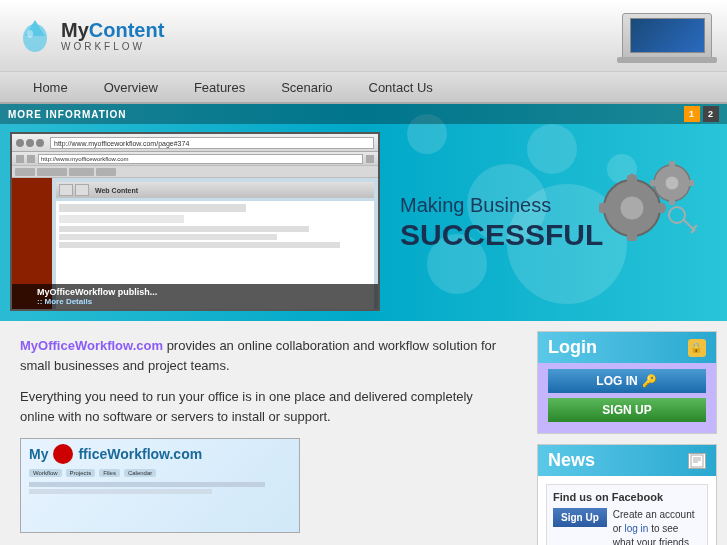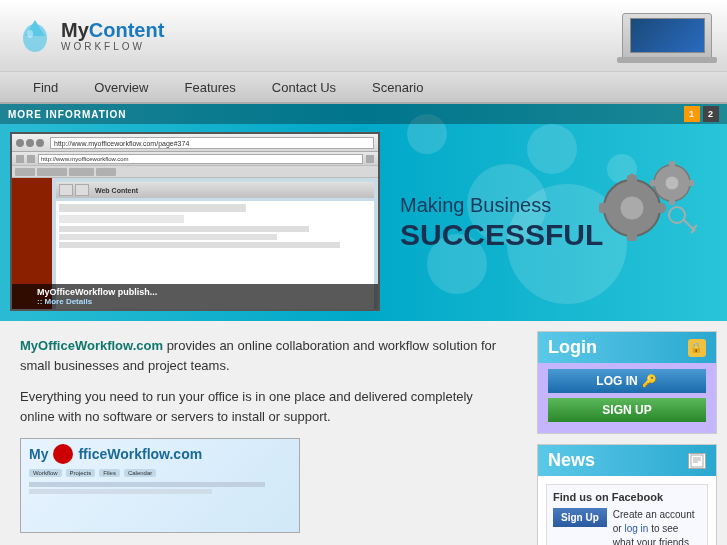--- a/index.html
+++ b/index.html
@@ -214,21 +214,21 @@
       flex-shrink: 0;
     }
 
     
     #left-content p {
       margin-bottom: 12px;
       line-height: 1.5;
       color: #333;
       font-size: 13px;
     }
-    #left-content p strong { color: #0f766e; }
+    #left-content p strong { color: #8b5cf6; }
 
     #bottom-screenshot {
       width: 280px;
       height: 95px;
       background: linear-gradient(135deg, #e8f4ff, #d0e8f8);
       border: 1px solid #aaa;
       overflow: hidden;
       position: relative;
     }
     .bottom-sc-title {
@@ -418,25 +418,25 @@
   </div>
   <div class="header-laptop">
     <div class="laptop-body">
       <div class="laptop-screen"></div>
     </div>
     <div class="laptop-base"></div>
   </div>
 </div>
 
 <div id="nav">
-  <div class="nav-item">Find</div>
+  <div class="nav-item">Home</div>
   <div class="nav-item">Overview</div>
   <div class="nav-item">Features</div>
+  <div class="nav-item">Scenario</div>
   <div class="nav-item">Contact Us</div>
-  <div class="nav-item">Scenario</div>
 </div>
 
 <div id="banner">
 
   <div class="circles">
     <div class="circle" style="width:80px;height:80px;top:60px;right:180px;"></div>
     <div class="circle" style="width:50px;height:50px;top:20px;right:150px;"></div>
     <div class="circle" style="width:120px;height:120px;top:80px;right:100px;"></div>
     <div class="circle" style="width:40px;height:40px;top:10px;right:280px;"></div>
     <div class="circle" style="width:60px;height:60px;top:130px;right:240px;"></div>

